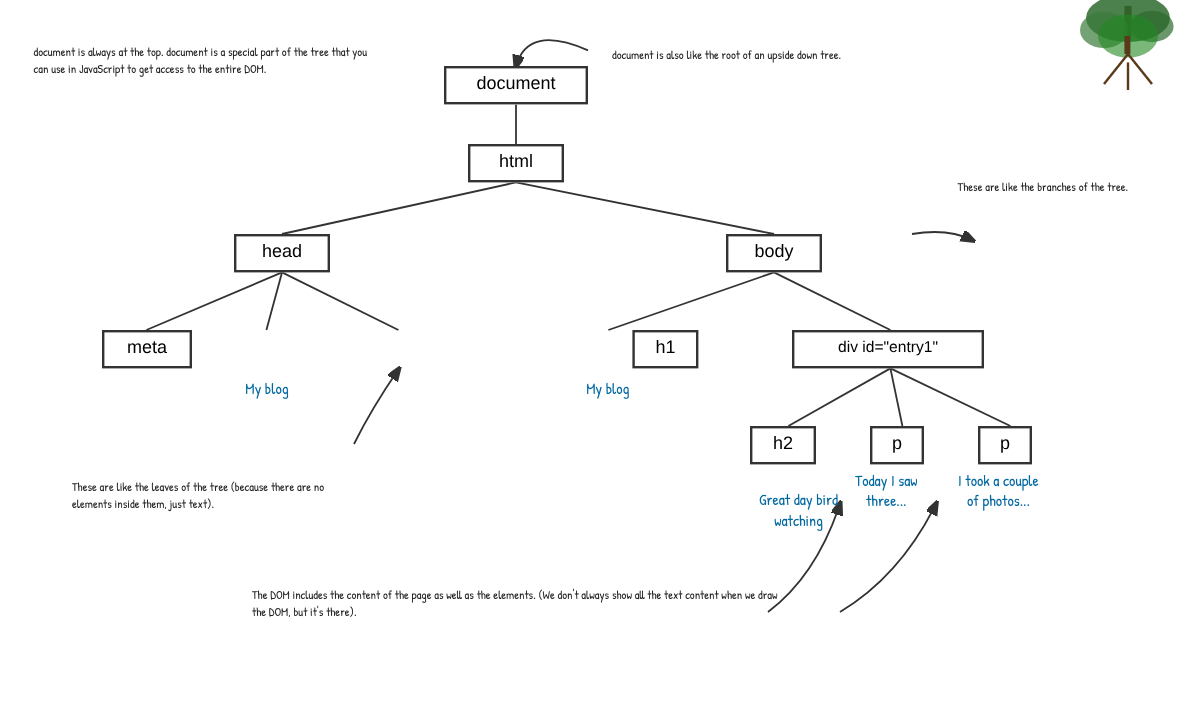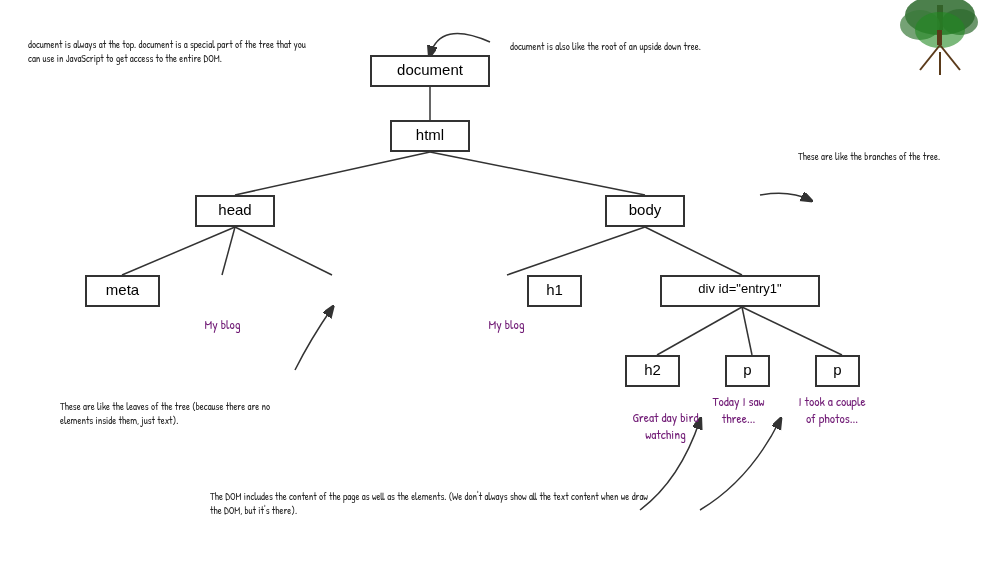--- a/index.html
+++ b/index.html
@@ -35,21 +35,21 @@
       font-family: 'Patrick Hand', 'Comic Sans MS', cursive, sans-serif;
       font-size: 10px;
       color: #222;
       line-height: 1.4;
     }
 
     .sub-text {
       position: absolute;
       font-family: 'Patrick Hand', 'Comic Sans MS', cursive, sans-serif;
       font-size: 13px;
-      color: #701a75;
+      color: #0369a1;
       text-align: center;
     }
 
     svg.lines {
       position: absolute;
       top: 0; left: 0;
       width: 1000px;
       height: 584px;
       pointer-events: none;
     }

